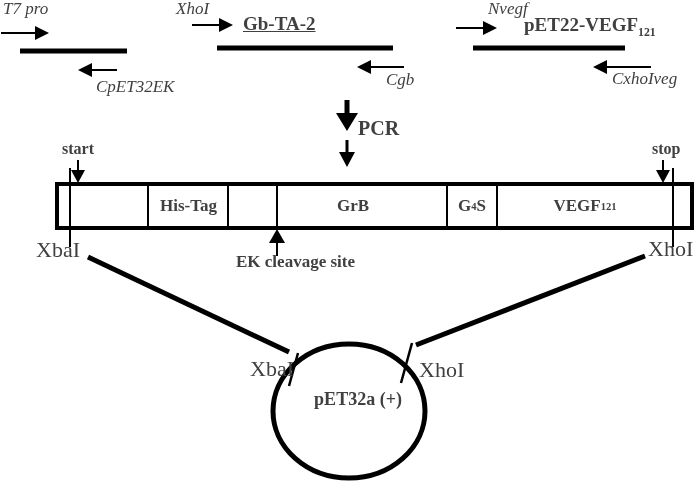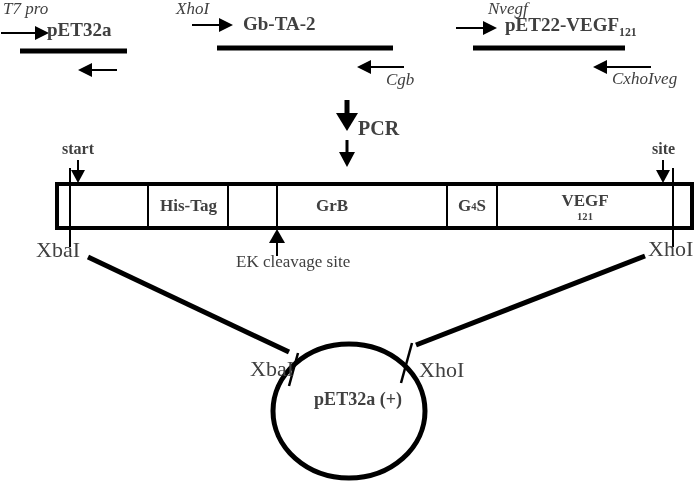--- a/index.html
+++ b/index.html
@@ -15,21 +15,21 @@
   .lbl{position:absolute;white-space:nowrap;line-height:1.05;}
   .ital{font-style:italic;font-size:17px;}
   .tname{font-weight:bold;font-size:19px;}
   .seg{
     position:absolute;top:184px;height:44px;
     display:flex;align-items:center;justify-content:center;
     font-weight:bold;font-size:17px;
   }
   .small-bold{font-weight:bold;font-size:16px;text-align:right;}
   .site{font-size:22px;}
-  .ekbold{font-weight:normal;font-size:17px;}
+  .ekbold{font-weight:bold;font-size:17px;}
   .pcr{font-weight:bold;font-size:20px;}
   .vname{font-weight:bold;font-size:18px;text-align:center;position:absolute;width:158px;left:279px;}
   sub{font-size:0.62em;}
 </style>
 </head>
 <body>
 
 <div class="canvas">
 
   <svg class="art" width="695" height="485" viewBox="0 0 695 485">
@@ -76,43 +76,43 @@
 
     <line x1="88" y1="257" x2="289" y2="352" stroke="#000" stroke-width="5"></line>
     <line x1="645" y1="256" x2="416" y2="345" stroke="#000" stroke-width="5"></line>
 
     <ellipse cx="349" cy="411" rx="76" ry="67" fill="#fff" stroke="#000" stroke-width="5"></ellipse>
     <line x1="298" y1="353" x2="289" y2="386" stroke="#000" stroke-width="2.5"></line>
     <line x1="412" y1="343" x2="401" y2="383" stroke="#000" stroke-width="2.5"></line>
   </svg>
 
   <div class="lbl ital" style="left:3px;top:0px;">T7 pro</div>
-  <div class="lbl tname" style="left:47px;top:20px;"><span>pET32a</span><sub></sub></div>
+  <div class="lbl ital" style="left:96px;top:78px;">CpET32EK</div>
 
   <div class="lbl ital" style="left:176px;top:0px;">XhoI</div>
-  <div class="lbl tname" style="left:243px;top:14px;"><span>Gb-TA-2</span><sub></sub></div>
+  <div class="lbl tname" style="left:243px;top:14px;text-decoration:underline;"><span>Gb-TA-2</span><sub></sub></div>
   <div class="lbl ital" style="left:386px;top:71px;">Cgb</div>
 
   <div class="lbl ital" style="left:459px;top:0px;margin-left:29px;">Nvegf</div>
-  <div class="lbl tname" style="left:505px;top:15px;"><span>pET22-VEGF</span><sub>121</sub></div>
+  <div class="lbl tname" style="left:524px;top:15px;"><span>pET22-VEGF</span><sub>121</sub></div>
   <div class="lbl ital" style="left:612px;top:70px;text-align:right;">CxhoIveg</div>
 
   <div class="lbl pcr" style="left:358px;top:118px;">PCR</div>
 
   <div class="lbl small-bold" style="left:62px;top:141px;">start</div>
-  <div class="lbl small-bold" style="left:652px;top:141px;">site</div>
+  <div class="lbl small-bold" style="left:652px;top:141px;">stop</div>
 
   <div class="seg" style="left:148px;width:81px;">His-Tag</div>
-  <div class="seg" style="left:265px;width:134px;">GrB</div>
+  <div class="seg" style="left:286px;width:134px;">GrB</div>
   <div class="seg" style="left:447px;width:50px;">
       <span>G</span>
       <sub>4</sub>
       <span>S</span>
     </div>
-  <div class="seg" style="left:497px;width:176px;flex-direction:column;">
+  <div class="seg" style="left:497px;width:176px;">
       <span>VEGF</span>
       <sub>121</sub>
     </div>
 
   <div class="lbl site" style="left:36px;top:238px;">XbaI</div>
   <div class="lbl ekbold" style="left:236px;top:253px;">EK cleavage site</div>
   <div class="lbl site" style="left:648px;top:237px;">XhoI</div>
 
   <div class="lbl site" style="left:250px;top:357px;">XbaI</div>
   <div class="lbl site" style="left:419px;top:358px;">XhoI</div>

